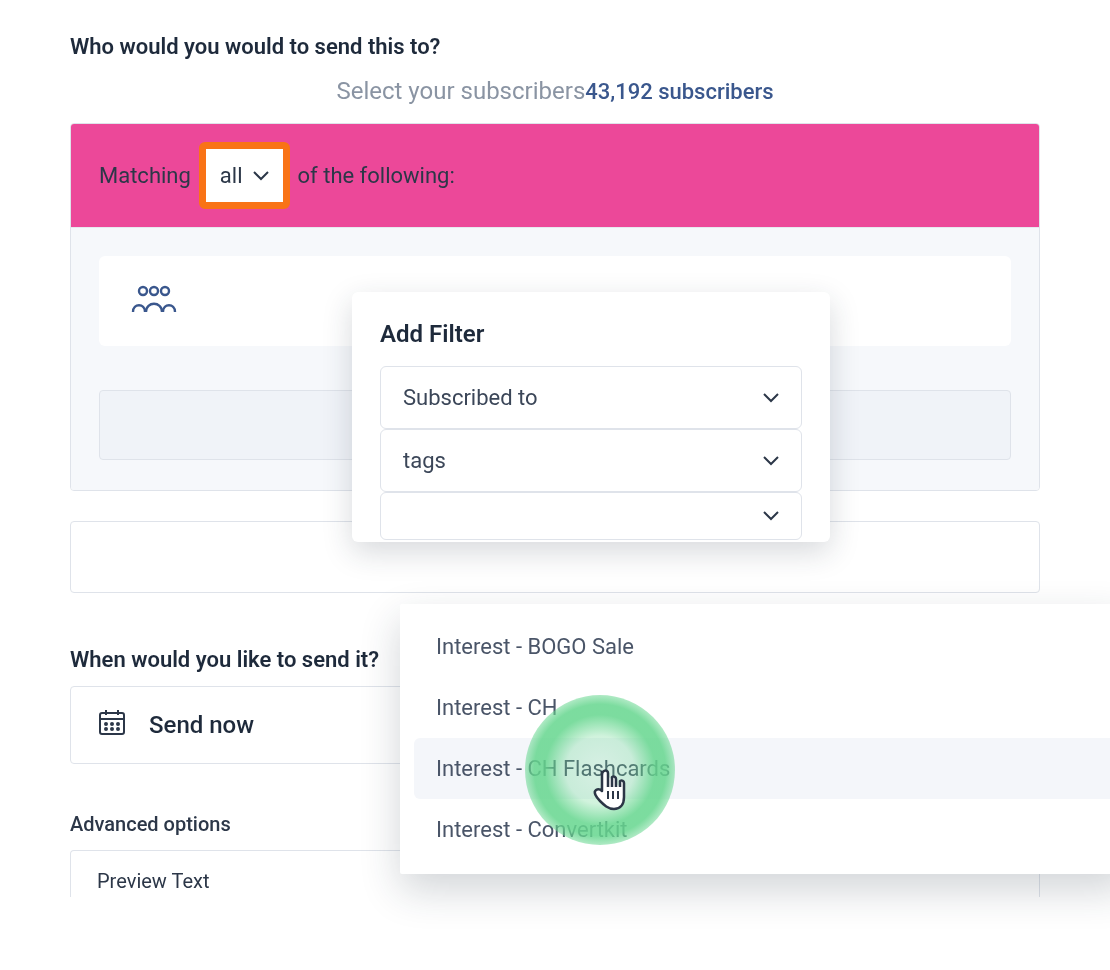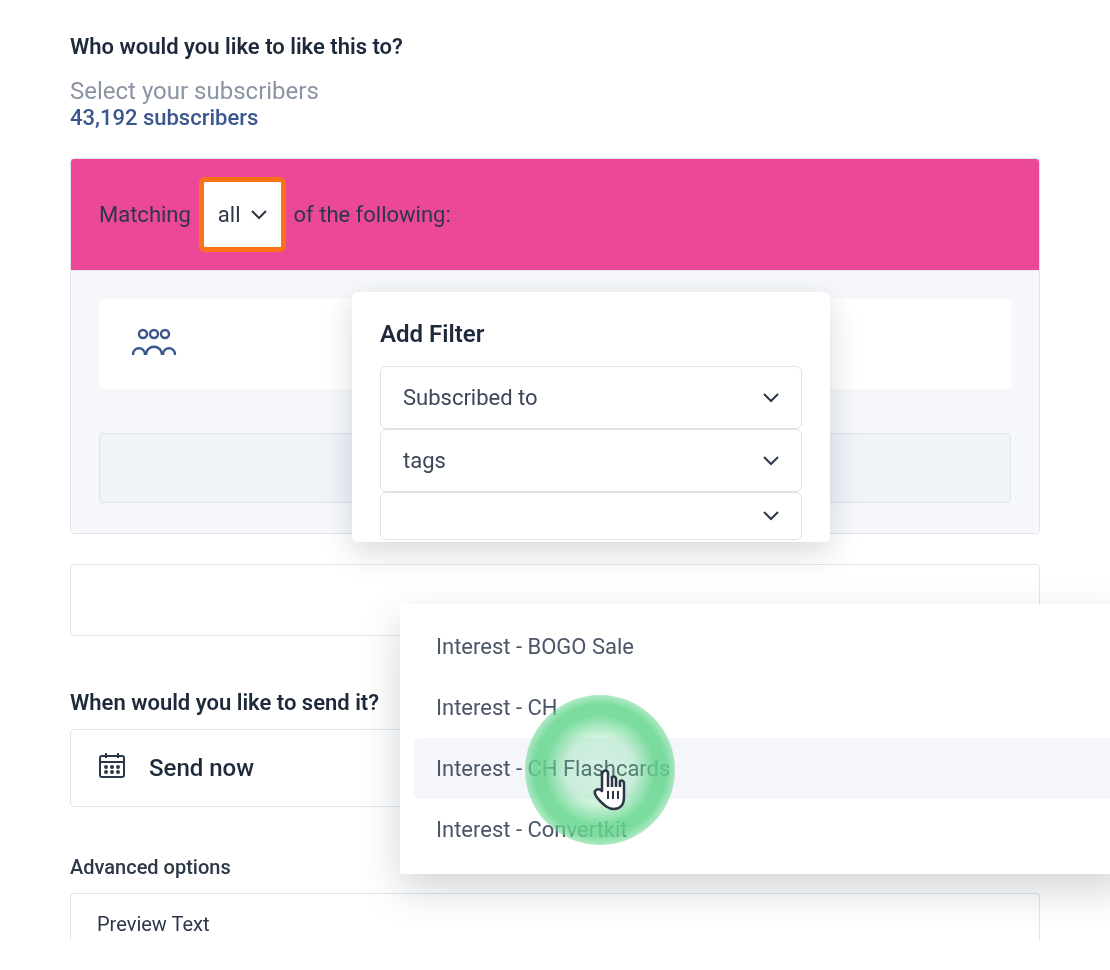--- a/index.html
+++ b/index.html
@@ -7,32 +7,32 @@
       font-family: -apple-system, BlinkMacSystemFont, "Segoe UI", Roboto, "Helvetica Neue", Arial, sans-serif;
       background: #ffffff;
       color: #1e2a3b;
       width: 1110px;
       height: 970px;
     }
     .page { padding: 34px 70px 10px 70px; position: relative; }
     .heading {
       font-size: 22px; font-weight: 600; color: #1e2a3b; margin-bottom: 18px;
     }
-    .subrow { display: flex; justify-content: center; align-items: baseline; margin-bottom: 28px; flex-direction: column; }
+    .subrow { display: flex; justify-content: center; align-items: baseline; margin-bottom: 18px; }
     .subheading { font-size: 24px; color: #8a94a3; font-weight: 400; }
     .subcount { font-size: 22px; color: #3a578d; font-weight: 500; }
 
     .subscribers-box { border: 1px solid #dfe3ea; border-radius: 4px; overflow: hidden; }
     .matchrow {
       display: flex; align-items: center; gap: 8px; padding: 18px 28px; background: #ec4899;
       font-size: 22px; color: #2c3748; border-bottom: 1px solid #e6e9ef;
     }
     .select-inline {
       display: inline-flex; align-items: center; gap: 10px;
-      border: 5px solid #f97316; border-radius: 6px; padding: 20px 14px; font-size: 22px;
+      border: 7px solid #f97316; border-radius: 6px; padding: 14px 14px; font-size: 22px;
       color: #2c3748; background: #fff; cursor: pointer;
     }
 
     .inner-region { background: #f6f8fb; padding: 28px 28px 30px 28px; }
     .all-sub-card {
       background: #ffffff; border-radius: 6px; padding: 28px 30px;
       display: flex; align-items: center; gap: 24px;
     }
     .people-icon { color: #3a578d; flex-shrink: 0; }
     .all-sub-text { font-size: 24px; color: #3a578d; font-weight: 500; }
@@ -100,21 +100,21 @@
       background: radial-gradient(circle, rgba(101,214,142,0.20) 0%, rgba(101,214,142,0.30) 32%, rgba(101,214,142,0.85) 52%, rgba(101,214,142,0.85) 62%, rgba(101,214,142,0.35) 75%, rgba(101,214,142,0.0) 85%);
     }
     .cursor-hand {
       position: absolute; z-index: 60; color: #2b3646; pointer-events: none;
     }
   </style>
 </head>
 <body>
 
 <div class="page">
-  <div class="heading">Who would you like to like this to?</div>
+  <div class="heading">Who would you would to send this to?</div>
 
   <div class="subrow">
     <div class="subheading">Select your subscribers</div>
     <div class="subcount">43,192 subscribers</div>
   </div>
 
   <div class="subscribers-box">
 
     <div class="matchrow">
       <span>Matching</span>

